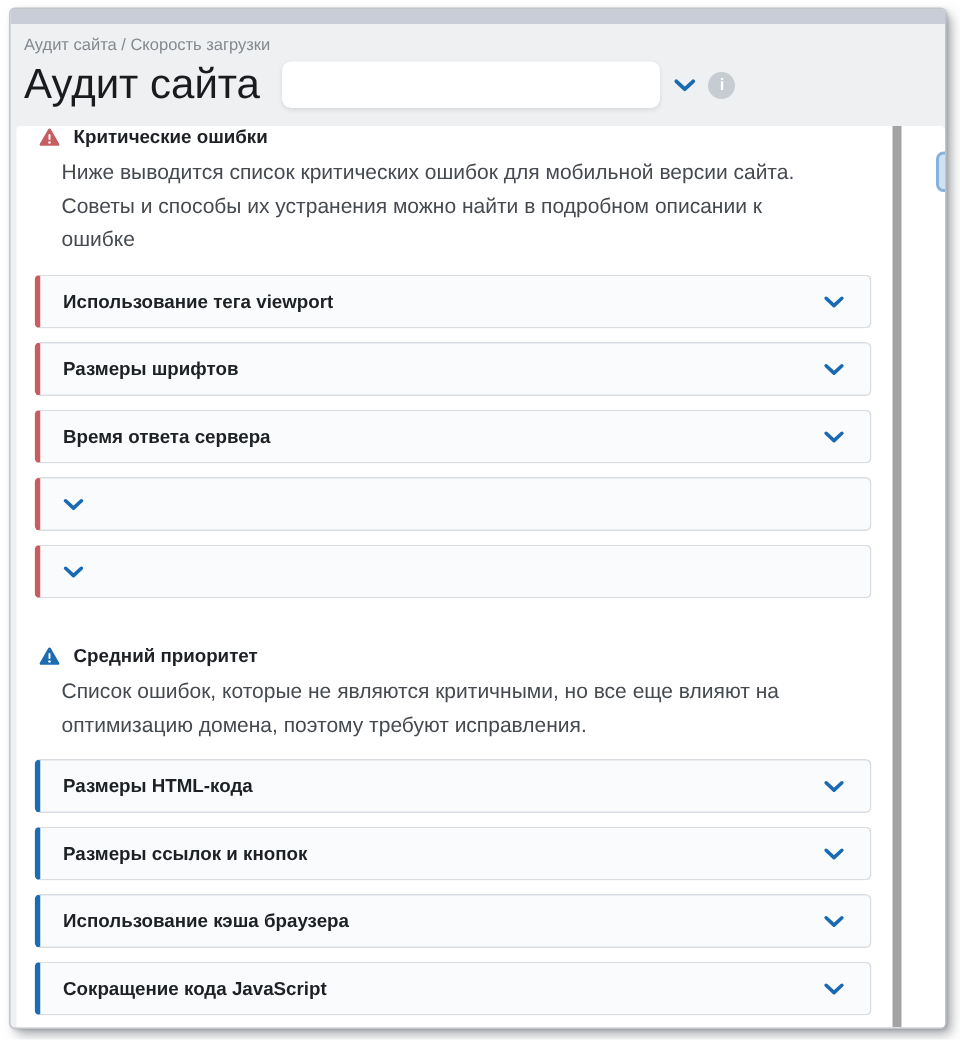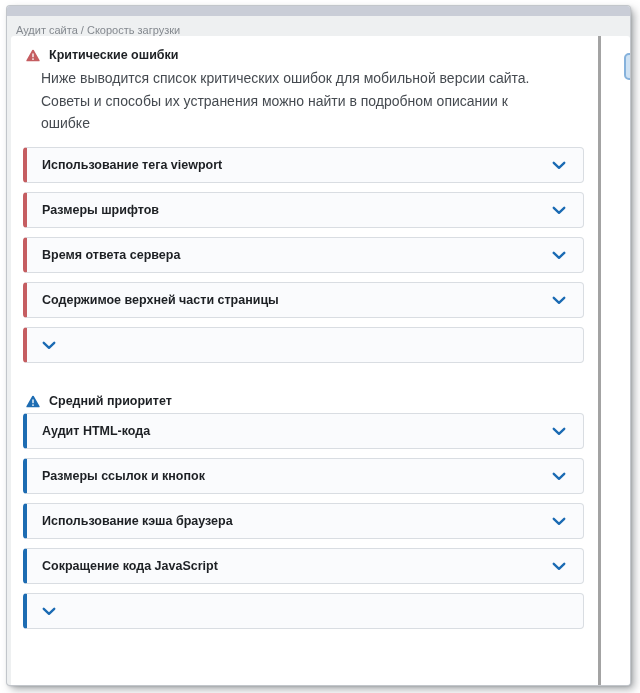--- a/index.html
+++ b/index.html
@@ -28,21 +28,21 @@
   .info-circle {
     width: 18px; height: 18px; border-radius: 50%; background: #c6ccd2; color: #ffffff;
     font-size: 11px; font-weight: 700; display: flex; align-items: center; justify-content: center;
     margin-left: 8px; cursor: pointer; user-select: none;
   }
 
   .panel {
     margin-left: 4px; flex: 1; background: #ffffff; border-radius: 3px 3px 0 0;
     display: flex; overflow: hidden; position: relative;
   }
-  .content { flex: 1; border-right: 3px solid #a3a3a3; padding-top: 12px; overflow: hidden; }
+  .content { flex: 1; border-right: 6px solid #a3a3a3; padding-top: 0; overflow: hidden; }
   .gutter { width: 29px; position: relative; }
   .scroll-thumb {
     position: absolute; top: 17px; right: -6px; width: 12px; height: 27px;
     background: #cfe2f3; border: 2px solid #86b2dc; border-radius: 5px; cursor: grab;
   }
 
   .section { margin-top: 0; }
   .section + .section { margin-top: 31px; }
   .section-head { display: flex; align-items: center; gap: 9px; margin: 0 14px 5px 15px; }
   .warn-icon { display: flex; }
@@ -82,20 +82,30 @@
     </g>
   </defs>
 </svg>
 
 <div class="frame">
   <div class="chrome-strip"></div>
   <div class="page">
 
     <div class="breadcrumb">Аудит сайта / Скорость загрузки</div>
 
+    <div class="header-row">
+      <h1 class="page-title">Аудит сайта</h1>
+      <input class="project-select" type="text" readonly="" value="" style="">
+      <span class="select-chevron">
+        <svg viewBox="0 0 16 10" width="15" height="10">
+            <use href="#icon-chevron"></use>
+          </svg>
+      </span>
+      <div class="info-circle">i</div>
+    </div>
 
     <div class="panel">
       <div class="content">
 
         <div class="section">
           <div class="section-head">
             <span class="warn-icon red">
               <svg viewBox="0 0 24 22">
                   <use href="#icon-warning"></use>
                 </svg>
@@ -122,21 +132,20 @@
           </div>
           <div class="acc red">
             <span class="acc-label">Время ответа сервера</span>
             <span class="chev">
                 <svg viewBox="0 0 16 10">
                   <use href="#icon-chevron"></use>
                 </svg>
               </span>
           </div>
           <div class="acc red">
-            <span class="acc-label">Содержимое верхней части страницы</span>
             <span class="chev">
                 <svg viewBox="0 0 16 10">
                   <use href="#icon-chevron"></use>
                 </svg>
               </span>
           </div>
           <div class="acc red">
             <span class="chev">
                 <svg viewBox="0 0 16 10">
                   <use href="#icon-chevron"></use>
@@ -147,23 +156,24 @@
 
         <div class="section">
           <div class="section-head">
             <span class="warn-icon blue">
               <svg viewBox="0 0 24 22">
                   <use href="#icon-warning"></use>
                 </svg>
             </span>
             <span class="section-title">Средний приоритет</span>
           </div>
-
-          <div class="acc blue">
-            <span class="acc-label">Аудит HTML-кода</span>
+          <p class="section-desc">Список ошибок, которые не являются критичными, но все еще влияют на оптимизацию домена, поэтому требуют исправления.</p>
+
+          <div class="acc blue">
+            <span class="acc-label">Размеры HTML-кода</span>
             <span class="chev">
                 <svg viewBox="0 0 16 10">
                   <use href="#icon-chevron"></use>
                 </svg>
               </span>
           </div>
           <div class="acc blue">
             <span class="acc-label">Размеры ссылок и кнопок</span>
             <span class="chev">
                 <svg viewBox="0 0 16 10">

